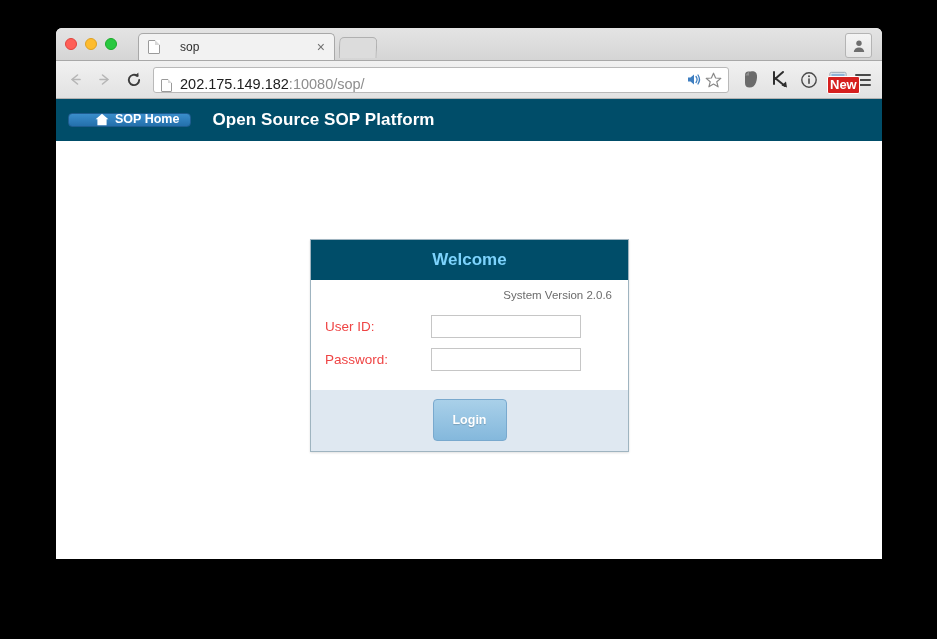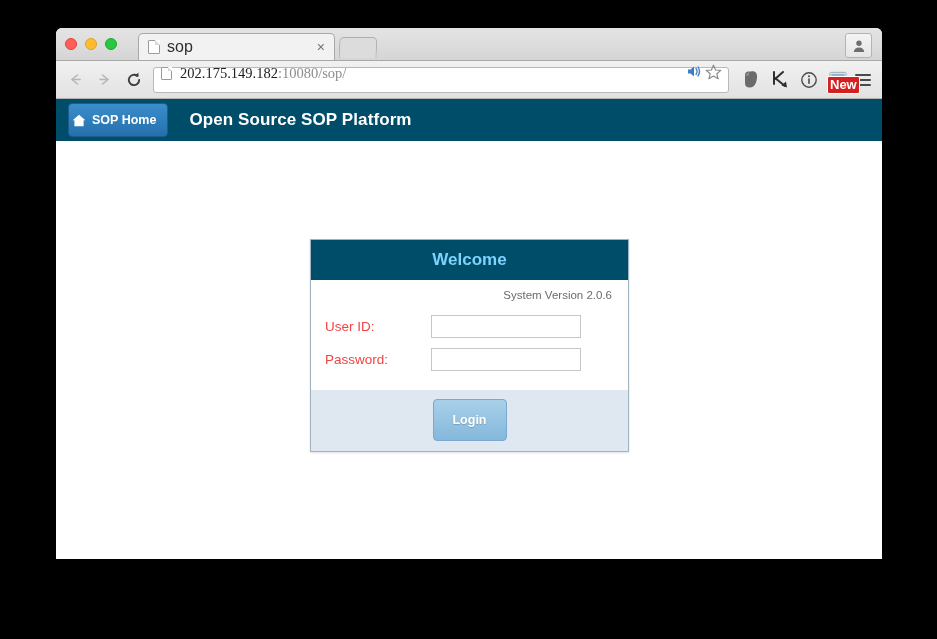--- a/index.html
+++ b/index.html
@@ -75,23 +75,23 @@
   .tab-favicon::after {
     content: "";
     position: absolute;
     right: -1px; top: -1px;
     width: 0; height: 0;
     border-left: 5px solid #d8d8d8;
     border-top: 5px solid #ffffff;
   }
   .tab-title {
     flex: 1 1 auto;
-    font-size: 16px;
+    font-size: 12px;
     color: #303030;
-    margin-left: 7px;
+    margin-left: 20px;
     white-space: nowrap;
     overflow: hidden;
   }
   .tab-close {
     font-size: 14px;
     color: #707070;
     line-height: 1;
     padding: 0 3px;
     cursor: default;
   }
@@ -140,25 +140,24 @@
     flex: 0 0 auto;
   }
 
   .omnibox {
     flex: 1 1 auto;
     height: 26px;
     background: #ffffff;
     border: 1px solid #b9b9b9;
     border-radius: 3px;
     display: flex;
-    align-items: center;
-    padding: 0 4px 12px 7px;
+    align-items: flex-end;
+    padding: 0 4px 0 7px;
     margin: 0 5px 0 4px;
     min-width: 0;
-    font-family: Liberation Serif, serif;
   }
   .omni-favicon {
     width: 11px; height: 13px;
     background: #ffffff;
     border: 1px solid #9a9a9a;
     border-radius: 1px;
     position: relative;
     flex: 0 0 auto;
   }
   .omni-favicon::after {
@@ -230,28 +229,28 @@
   .site-header {
     height: 42px;
     background: #004d69;
     display: flex;
     align-items: center;
     padding-left: 12px;
     flex: 0 0 auto;
   }
 
   .sop-home-btn {
-    height: 34px;
+    height: 14px;
     background: linear-gradient(to bottom, #3a8ecb, #2470ac);
     border: 1px solid #1d5c8f;
     border-radius: 4px;
     display: flex;
-    align-items: center;
+    align-items: flex-end;
     gap: 6px;
-    padding: 0 11px 0 3px;
+    padding: 0 11px 0 26px;
     color: #ffffff;
     font-size: 12.5px;
     font-weight: bold;
   }
 
   .site-title {
     color: #ffffff;
     font-size: 17px;
     font-weight: bold;
     margin-left: 21px;

